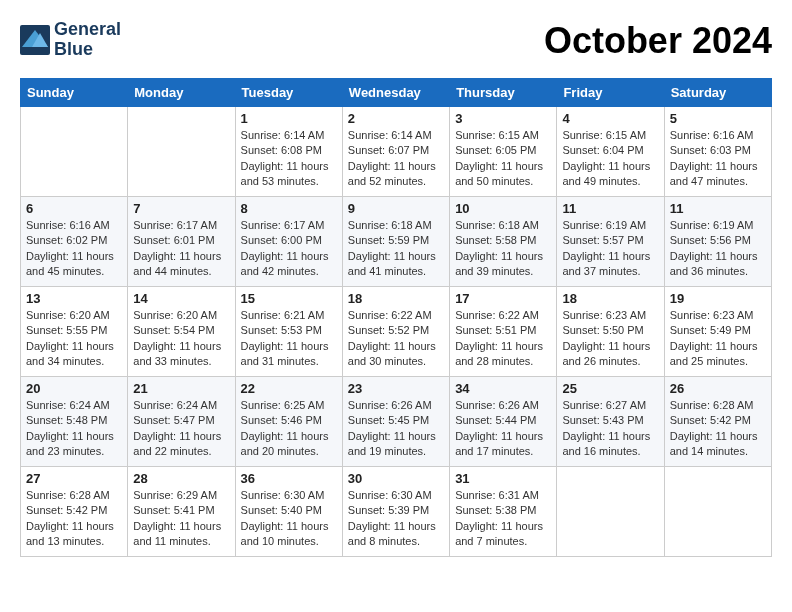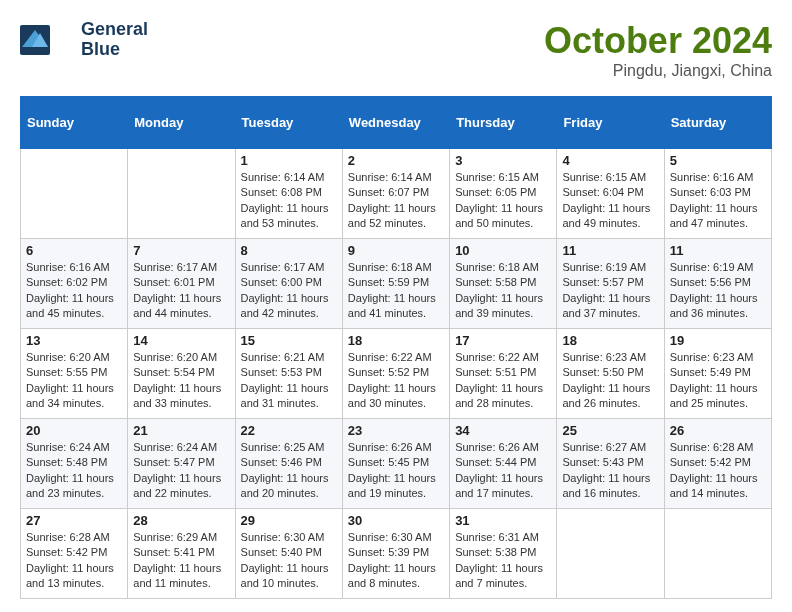--- a/index.html
+++ b/index.html
@@ -18,52 +18,51 @@
     }
     .logo {
       display: flex;
       align-items: center;
     }
     .logo-text {
       font-size: 18px;
       font-weight: bold;
       color: #1a3a5c;
       line-height: 1.1;
-      margin-left: 27px;
     }
     .logo-text span {
       display: block;
     }
     .logo-icon {
       width: 30px;
       height: 30px;
       margin-right: 4px;
     }
     .title-block {
       text-align: right;
     }
     .month-title {
       font-size: 36px;
       font-weight: bold;
-      color: #4d7c0f;
+      color: #000000;
     }
     .location {
       font-size: 16px;
       color: #555;
     }
     .calendar {
       width: 100%;
       border-collapse: collapse;
       font-size: 11px;
     }
     .calendar th {
       background: #1a6bbf;
       color: #fff;
       text-align: left;
-      padding: 18px 6px;
+      padding: 6px 6px;
       font-size: 13px;
       font-weight: bold;
       border: 1px solid #1a6bbf;
     }
     .calendar td {
       border: 1px solid #ccc;
       vertical-align: top;
       padding: 4px 5px;
       width: 107px;
       min-height: 80px;
@@ -98,21 +97,20 @@
       <polygon points="15,5 28,22 2,22" fill="#4a9fd4"></polygon>
       <polygon points="20,8 28,22 12,22" fill="#6db8e8"></polygon>
     </svg>
     <div class="logo-text">
       <span>General</span>
       <span>Blue</span>
     </div>
   </div>
   <div class="title-block">
     <div class="month-title">October 2024</div>
-    <div class="location">Pingdu, Jiangxi, China</div>
   </div>
 </div>
 
 <table class="calendar">
   <thead>
     <tr>
     <th>Sunday</th>
         <th>Monday</th>
         <th>Tuesday</th>
         <th>Wednesday</th>
@@ -239,21 +237,21 @@
       <tr>
         <td>
           <div class="day-number">27</div>
           <div class="day-info">Sunrise: 6:28 AM<br>Sunset: 5:42 PM<br>Daylight: 11 hours and 13 minutes.</div>
         </td>
         <td>
           <div class="day-number">28</div>
           <div class="day-info">Sunrise: 6:29 AM<br>Sunset: 5:41 PM<br>Daylight: 11 hours and 11 minutes.</div>
         </td>
         <td>
-          <div class="day-number">29</div>
+          <div class="day-number">36</div>
           <div class="day-info">Sunrise: 6:30 AM<br>Sunset: 5:40 PM<br>Daylight: 11 hours and 10 minutes.</div>
         </td>
         <td>
           <div class="day-number">30</div>
           <div class="day-info">Sunrise: 6:30 AM<br>Sunset: 5:39 PM<br>Daylight: 11 hours and 8 minutes.</div>
         </td>
         <td>
           <div class="day-number">31</div>
           <div class="day-info">Sunrise: 6:31 AM<br>Sunset: 5:38 PM<br>Daylight: 11 hours and 7 minutes.</div>
         </td>

